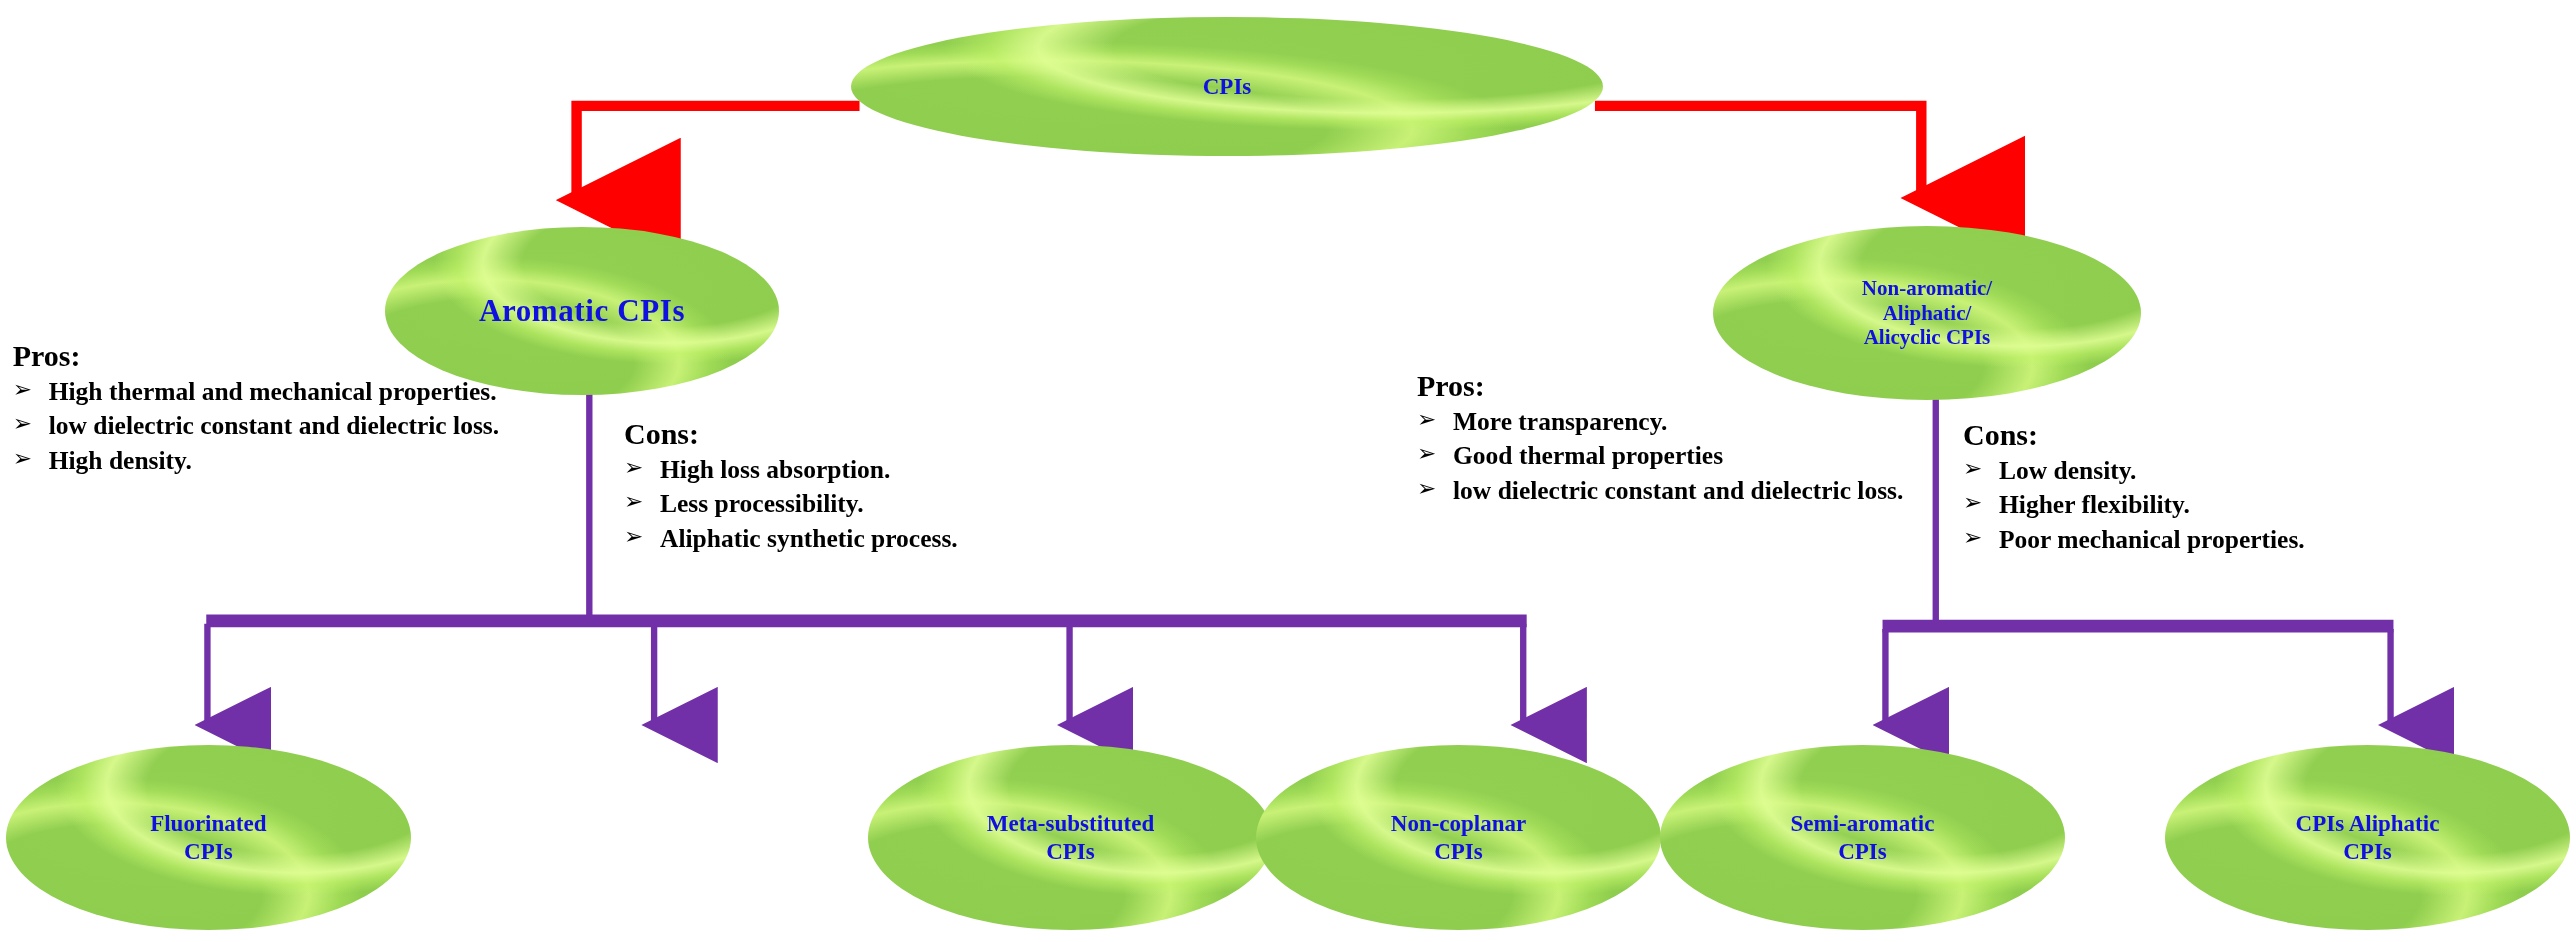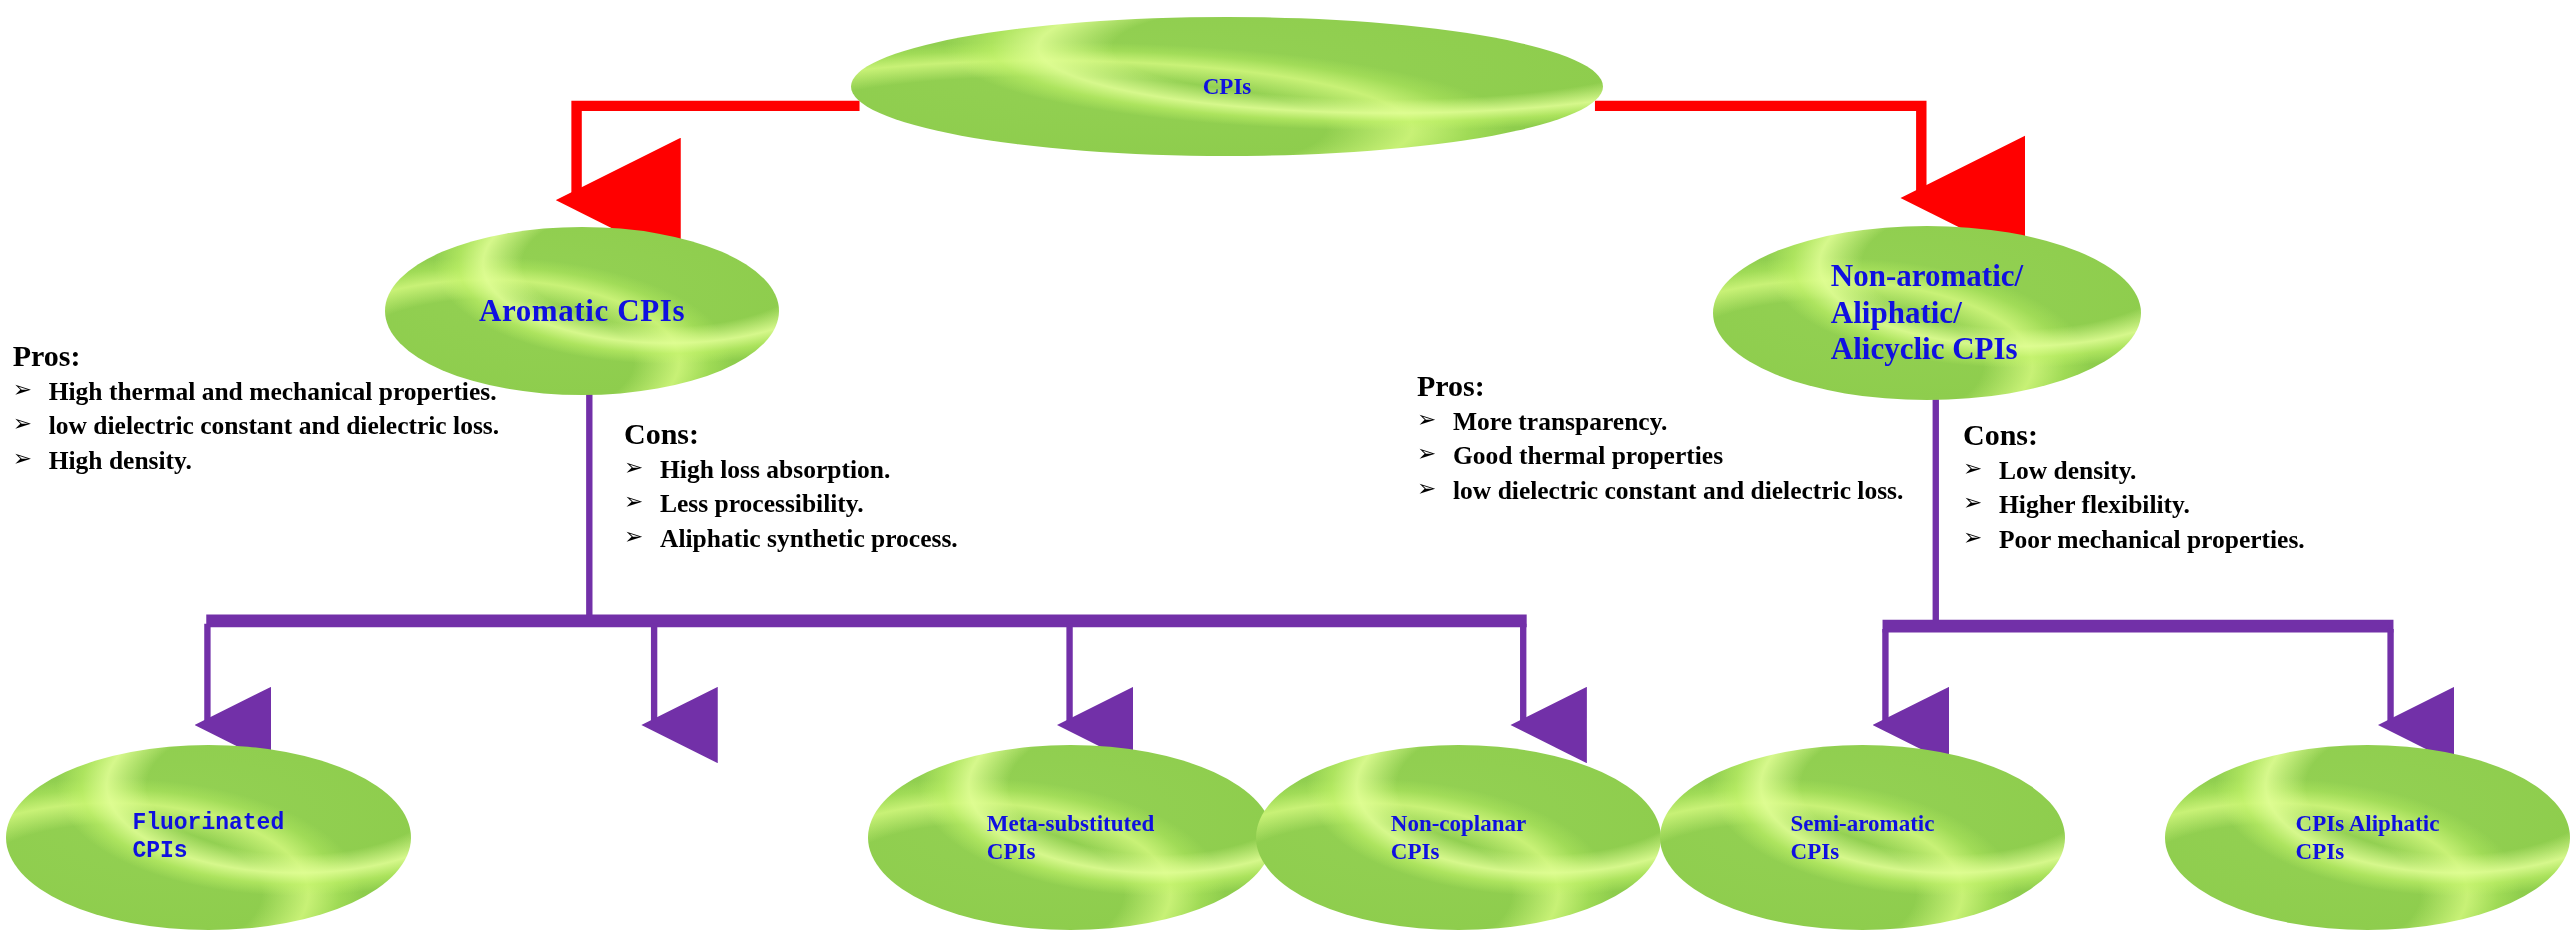--- a/index.html
+++ b/index.html
@@ -29,20 +29,21 @@
     z-index: 1;
   }
 
   
   .node {
     position: absolute;
     z-index: 3;
     display: flex;
     align-items: center;
     justify-content: center;
+    text-align: center;
     border-radius: 50%;
     color: #1010E0;
     font-weight: bold;
     font-family: "Liberation Serif", "DejaVu Serif", serif;
     box-sizing: border-box;
     background:
       radial-gradient(ellipse 62% 62% at 72% 22%,
           rgba(255,255,255,0.00) 60%,
           rgba(226,255,150,0.85) 76%,
           rgba(196,245,106,0.55) 86%,
@@ -67,31 +68,31 @@
   }
   #node-aromatic {
     left: 385px; top: 227px;
     width: 394px; height: 168px;
     font-size: 31px;
     letter-spacing: 0.6px;
   }
   #node-nonaromatic {
     left: 1713px; top: 226px;
     width: 428px; height: 174px;
-    font-size: 31px;
+    font-size: 21px;
     line-height: 1.25;
   }
 
   .leaf {
     top: 745px;
     width: 405px;
     height: 185px;
     font-size: 23px;
   }
-  #leaf-0 { left: 5.8px; font-family: Liberation Mono, monospace;   }
+  #leaf-0 { left: 5.8px;   }
   #leaf-1 { left: 453px;  }
   #leaf-2 { left: 868px; }
   #leaf-3 { left: 1256px; }
   #leaf-4 { left: 1660px; }
   #leaf-5 { left: 2165px; }
 
   
   .textblock {
     position: absolute;
     z-index: 4;

